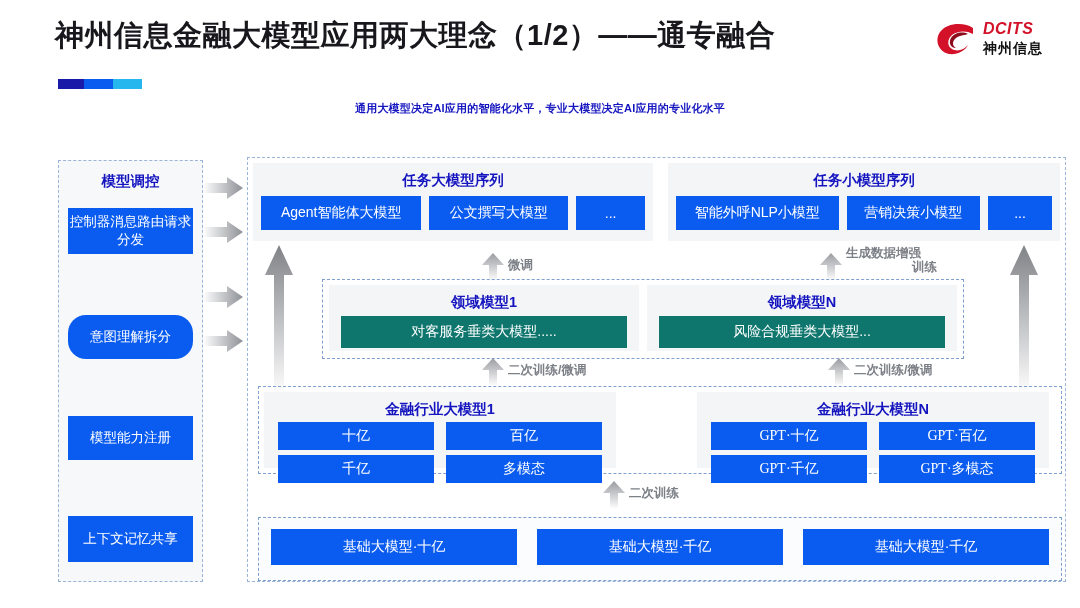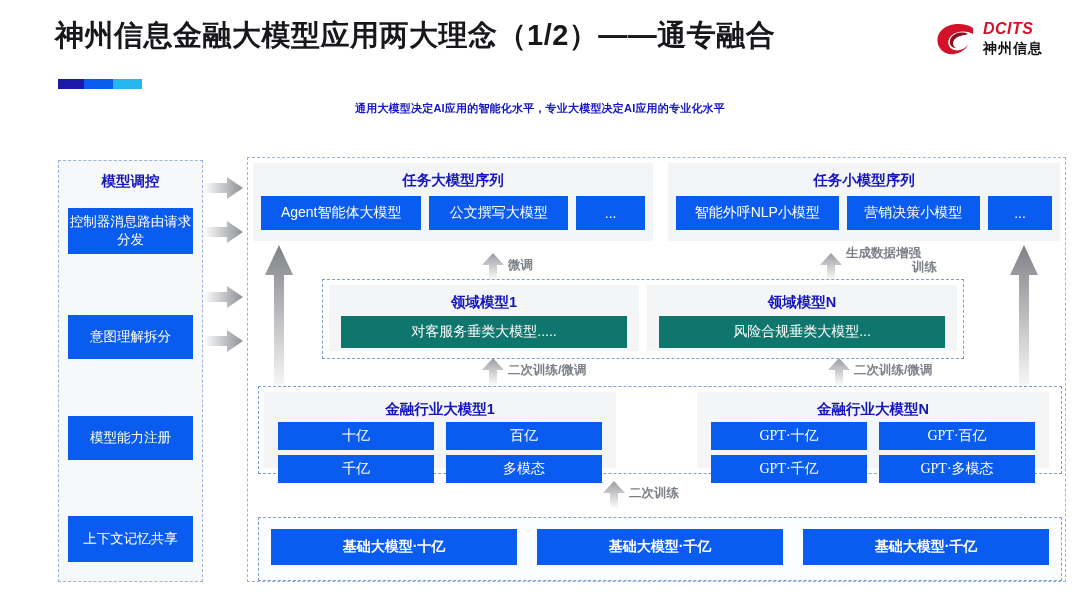--- a/index.html
+++ b/index.html
@@ -47,21 +47,21 @@
     text-align:center;font-size:14.5px;font-weight:bold;color:#1515c0;
     margin-top:11px;
   }
   .lbox{
     position:absolute;left:9px;width:125px;
     background:#0a5cf0;color:#fff;font-size:13.5px;font-weight:normal;
     text-align:center;display:flex;align-items:center;justify-content:center;
     line-height:18px;
   }
   .lbox.b0{top:47px;height:46px;}
-  .lbox.b1{top:154px;height:44px;}
+  .lbox.b1{top:154px;height:44px;border-radius:18px;}
   .lbox.b2{top:255px;height:44px;}
   .lbox.b3{top:355px;height:46px;}
 
   
   .harrow{position:absolute;width:40px;height:22px;}
 
   
   .right-panel{
     position:absolute;left:247px;top:12px;width:817px;height:423px;
     border:1px dashed #9bb4d8;
@@ -117,21 +117,21 @@
   }
   .ind .ichip{
     background:#0a5cf0;color:#fff;font-size:14px;text-align:center;padding:5px 0;font-family:Liberation Serif, serif;
   }
 
   
   .base-wrap{
     position:absolute;left:258px;top:372px;width:802px;height:62px;
     border:1px dashed #7f9fd0;background:#fbfcfd;
   }
-  .base-grid{display:flex;gap:20px;padding:11px 12px;font-weight:bold;}
+  .base-grid{display:flex;gap:20px;padding:11px 12px;}
   .bchip{
     flex:1;background:#0a5cf0;color:#fff;font-size:14px;text-align:center;padding:9px 0;
   }
 
   
   .varrow{position:absolute;}
   .vlabel{
     position:absolute;font-size:12.5px;font-weight:bold;color:#7b7f86;
     line-height:14px;white-space:nowrap;
   }

